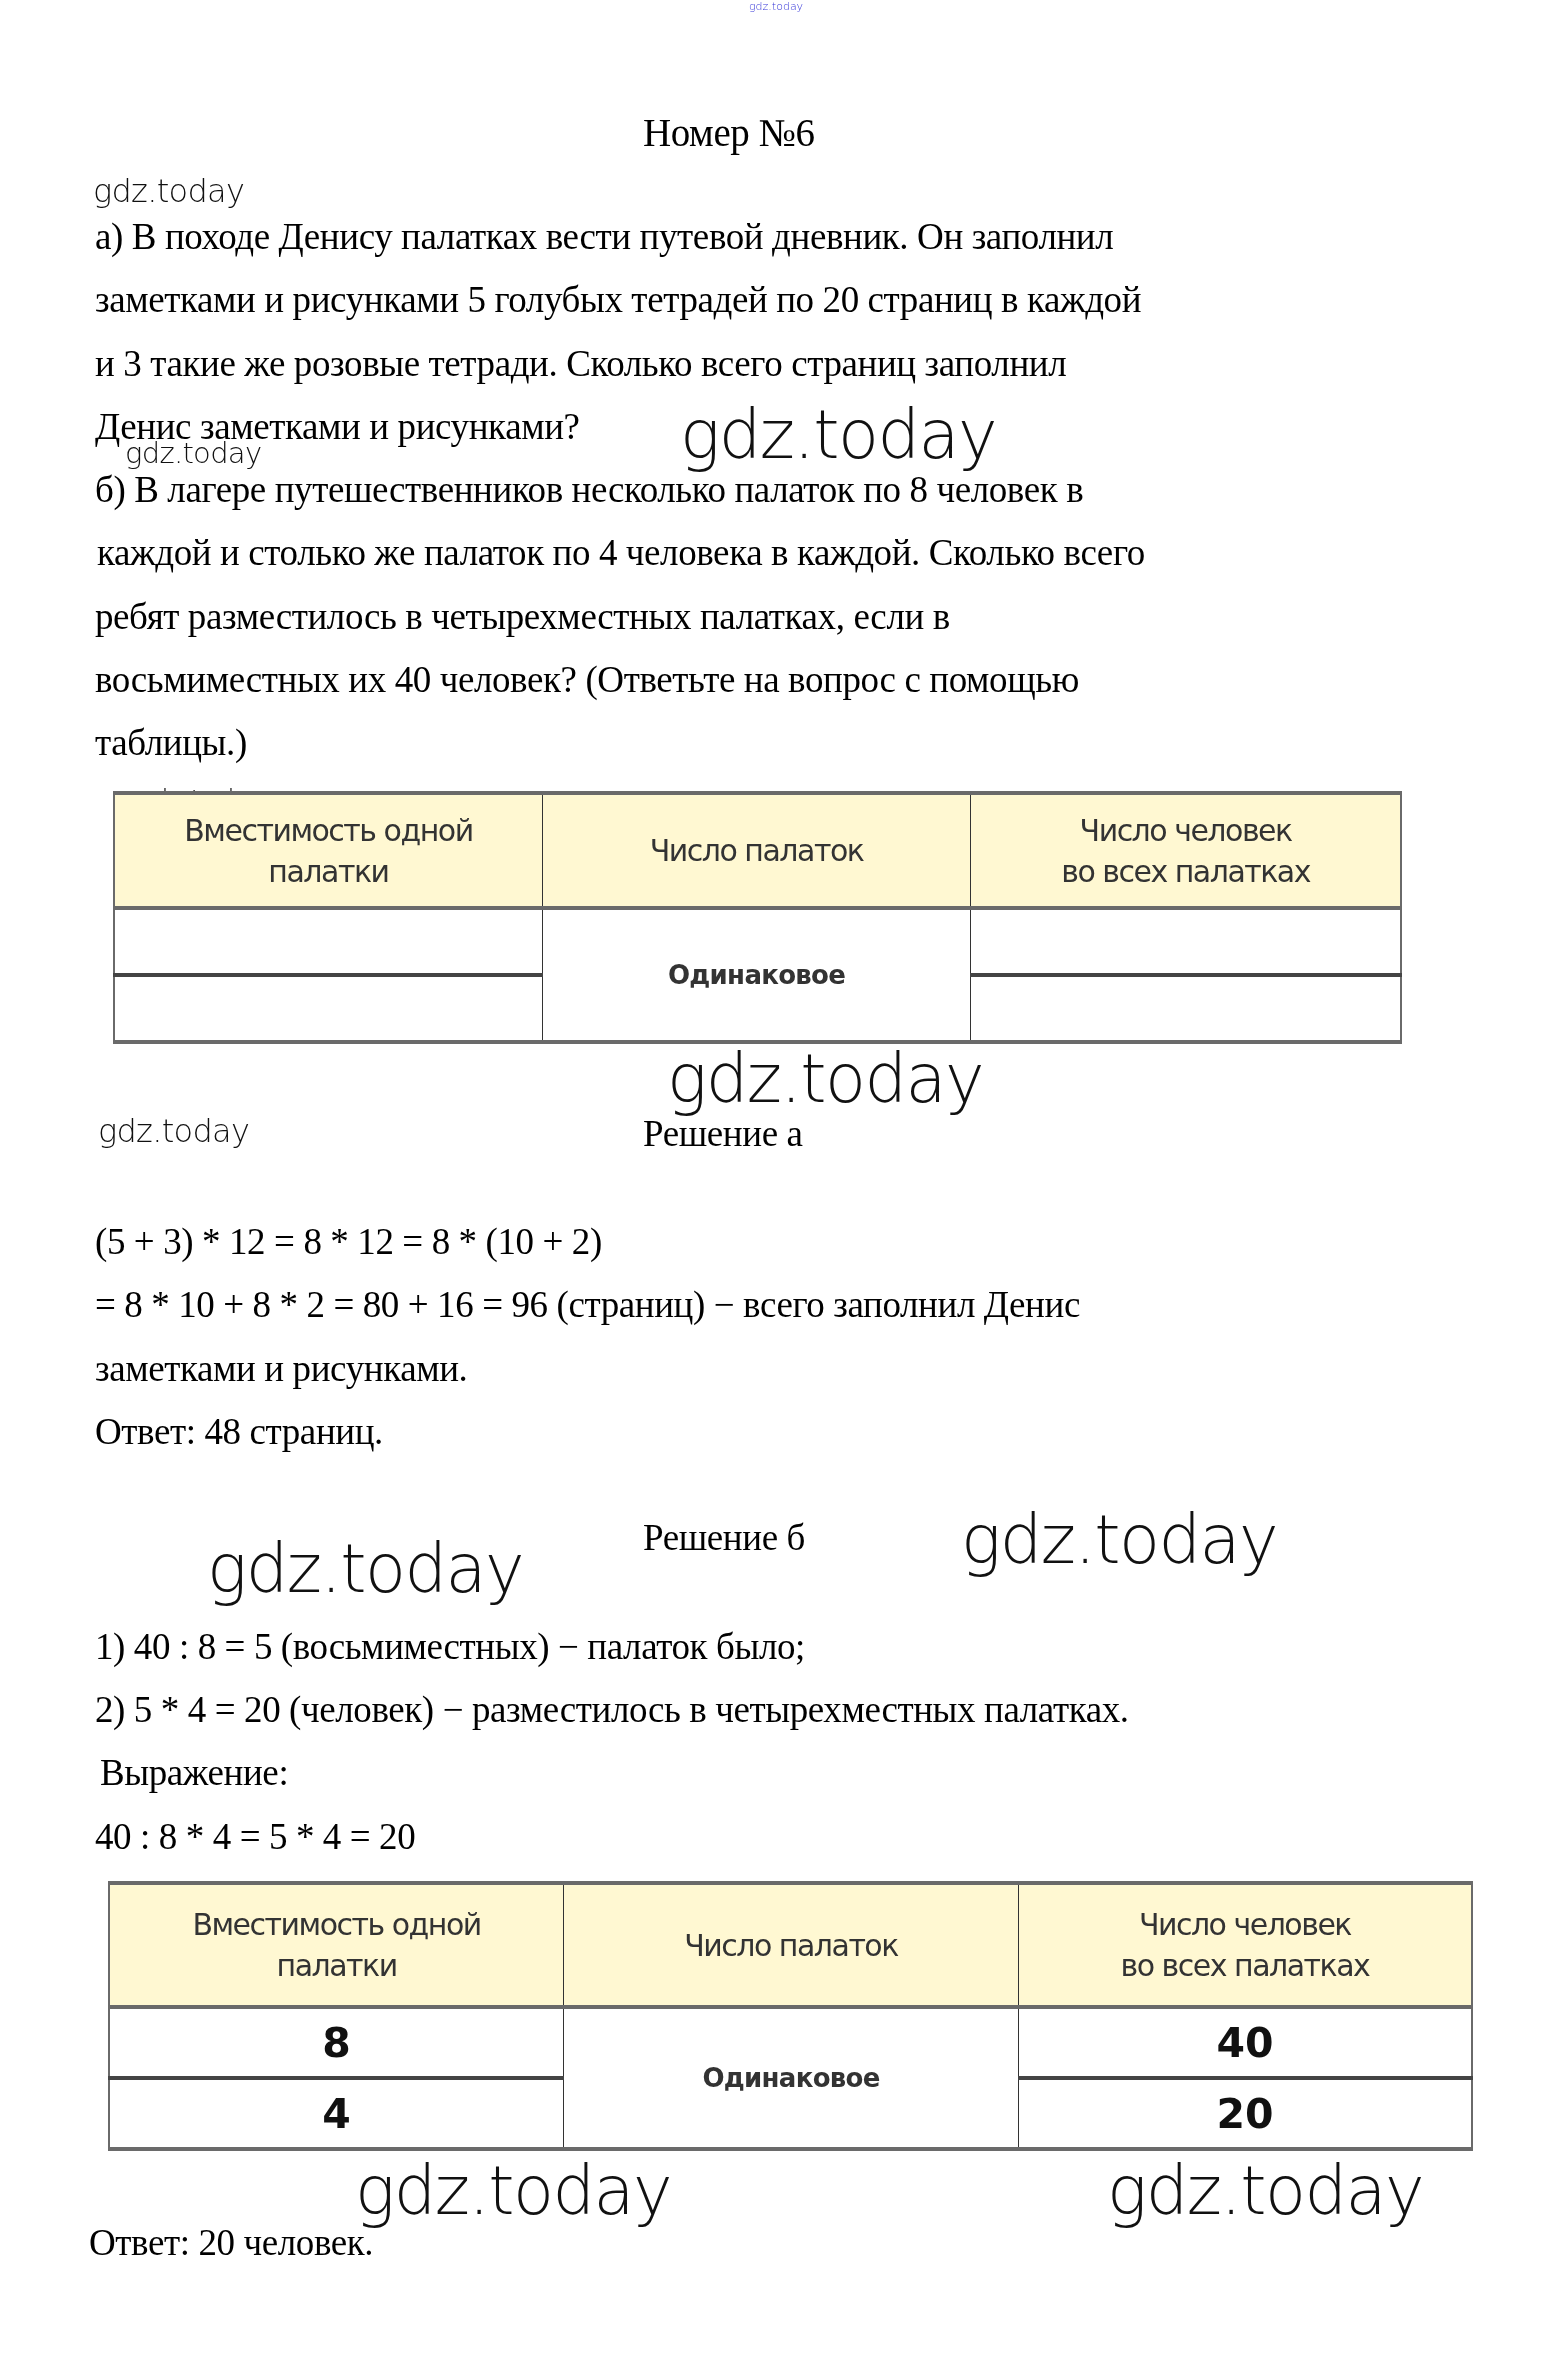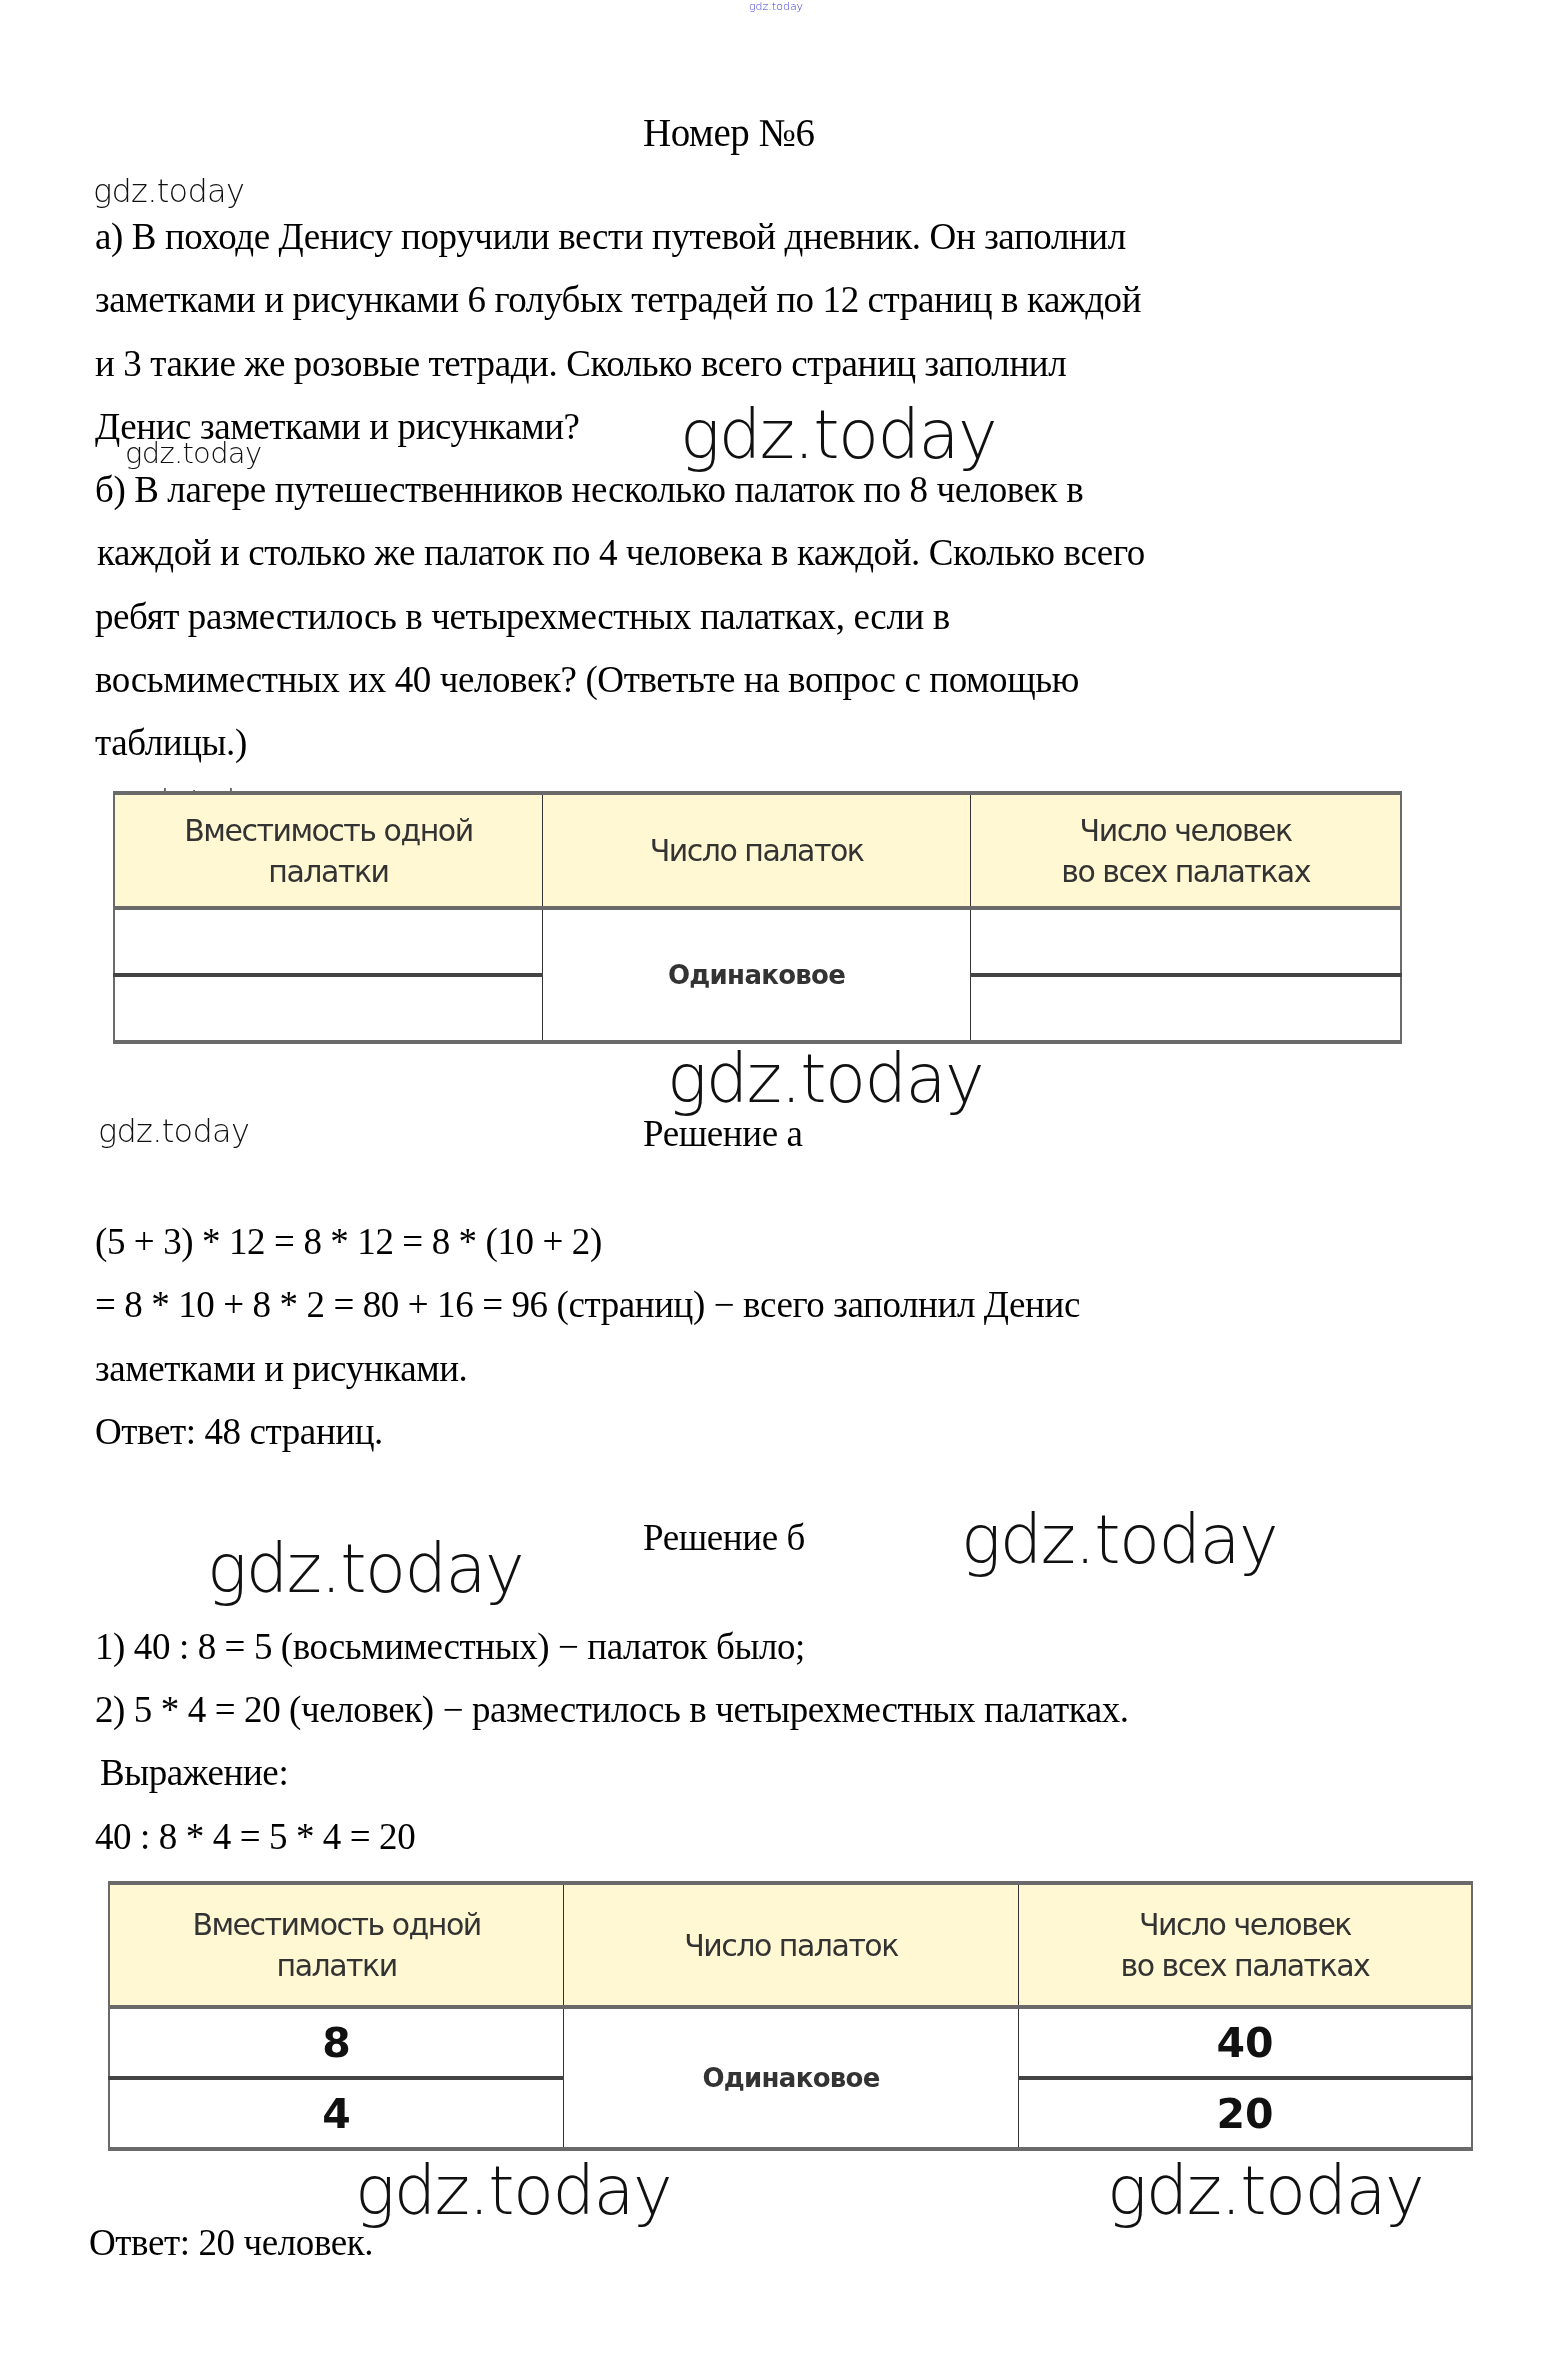--- a/index.html
+++ b/index.html
@@ -34,22 +34,22 @@
 <div class="abs wm wm-big" style="left:680px; top:396px;">gdz.today</div>
 <div class="abs wm wm-small" style="left:135px; top:784px; font-size:28px;">gdz.today</div>
 <div class="abs wm wm-big" style="left:667px; top:1040px;">gdz.today</div>
 <div class="abs wm wm-small" style="left:98px; top:1112px;">gdz.today</div>
 <div class="abs wm wm-big" style="left:207px; top:1530px;">gdz.today</div>
 <div class="abs wm wm-big" style="left:961px; top:1501px;">gdz.today</div>
 <div class="abs wm wm-big" style="left:355px; top:2152px;">gdz.today</div>
 <div class="abs wm wm-big" style="left:1107px; top:2152px;">gdz.today</div>
 
 <div>
-  <div class="abs serif" style="left:95px; top:215px;">а) В походе Денису поручили вести путевой дневник. Он заполнил</div>
-  <div class="abs serif" style="left:95px; top:278px;">заметками и рисунками 6 голубых тетрадей по 12 страниц в каждой</div>
+  <div class="abs serif" style="left:95px; top:215px;">а) В походе Денису палатках вести путевой дневник. Он заполнил</div>
+  <div class="abs serif" style="left:95px; top:278px;">заметками и рисунками 5 голубых тетрадей по 20 страниц в каждой</div>
   <div class="abs serif" style="left:95px; top:342px;">и 3 такие же розовые тетради. Сколько всего страниц заполнил</div>
   <div class="abs serif" style="left:95px; top:405px;">Денис заметками и рисунками?</div>
 </div>
 
 <div>
   <div class="abs serif" style="left:95px; top:468px;">б) В лагере путешественников несколько палаток по 8 человек в</div>
   <div class="abs serif" style="left:97px; top:531px;">каждой и столько же палаток по 4 человека в каждой. Сколько всего</div>
   <div class="abs serif" style="left:95px; top:595px;">ребят разместилось в четырехместных палатках, если в</div>
   <div class="abs serif" style="left:95px; top:658px;text-align:center;">восьмиместных их 40 человек? (Ответьте на вопрос с помощью</div>
   <div class="abs serif" style="left:95px; top:721px;">таблицы.)</div>

